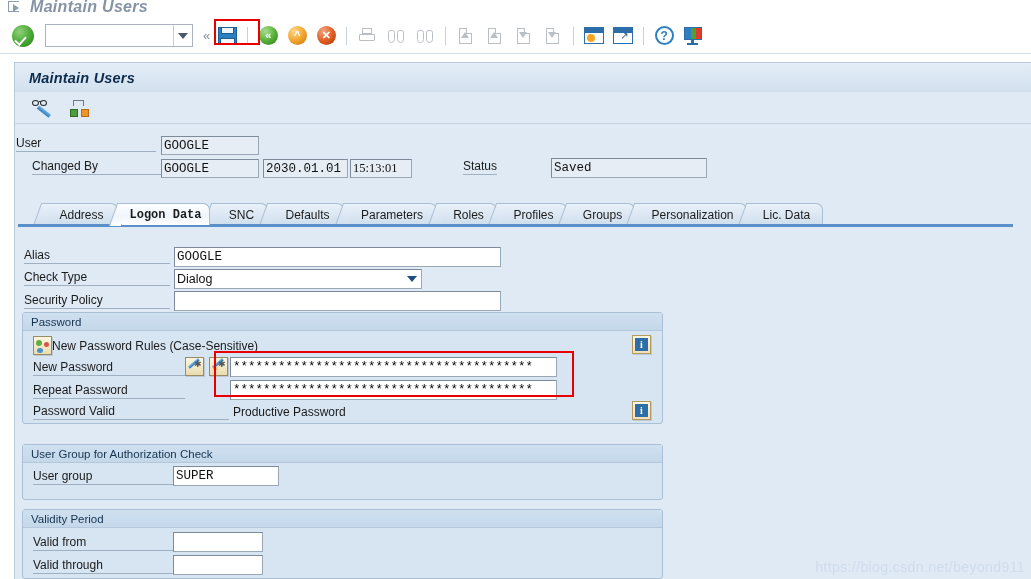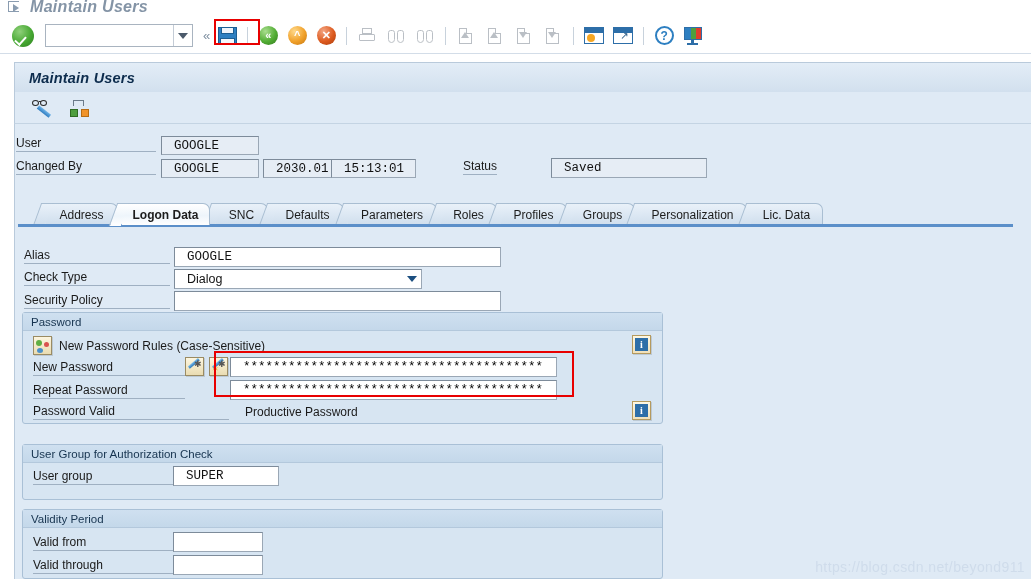--- a/index.html
+++ b/index.html
@@ -134,21 +134,21 @@
   .body-panel {
     position: absolute; left: 14px; top: 124px; width: 1017px; height: 455px;
     background: #dfeaf5; border-left: 1px solid #b9cadb;
   }
 
   .row { position: absolute; display: flex; align-items: center; }
   .lbl-u { border-bottom: 1px solid #9fb0c2; padding-bottom: 1px; display: inline-block; }
   .fld {
     background: #e6edf5; border: 1px solid #9aa7b5;
     border-top-color: #7d8b9a; border-left-color: #7d8b9a;
-    height: 19px; display: flex; align-items: center; padding-left: 12px;
+    height: 19px; display: flex; align-items: center; padding-left: 2px;
     font-family: "Liberation Mono", monospace; font-size: 12.5px; color: #111; white-space: nowrap;
   }
   .fld.white { background: #ffffff; }
 
   
   .tabstrip { position: absolute; left: 18px; top: 203px; width: 995px; height: 22px; }
   .tab {
     position: absolute; top: 0; height: 22px;
     display: flex; align-items: center; justify-content: center;
     font-size: 12px; color: #1c1c1c; white-space: nowrap;
@@ -159,21 +159,21 @@
     padding: 0 7px;
   }
   .tab .skewleft {
     position: absolute; left: -9px; top: -1px; width: 12px; height: 23px;
     background: linear-gradient(to bottom, #e9f1f9 0%, #cfdeed 100%);
     border-top: 1px solid #a9bed2; border-left: 1px solid #a9bed2;
     transform: skewX(-20deg); z-index: -1;
   }
   .tab.active {
     background: linear-gradient(to bottom, #ffffff 0%, #eef5fb 55%, #ffffff 100%);
-    font-weight: bold; z-index: 5;
+    font-weight: bold; z-index: 5; font-family: Liberation Mono, monospace;
   }
   .tab.active .skewleft { background: linear-gradient(to bottom, #ffffff 0%, #eef5fb 55%, #ffffff 100%); }
   .tab-underline { position: absolute; left: 18px; top: 224px; width: 995px; height: 3px; background: #5b8fc9; }
 
   
   .group {
     position: absolute; background: #d7e5f2;
     border: 1px solid #a9c0d6; border-radius: 3px;
   }
   .group > .gtitle {
@@ -382,26 +382,26 @@
   </div>
 </div>
 
 <div class="body-panel"></div>
 
 <div class="row" style="left:16px; top:136px;justify-content:flex-end;">
   <span class="lbl-u" style="width:140px;">User</span>
 </div>
 <div class="fld" style="position:absolute; left:161px; top:136px; width:98px;">GOOGLE</div>
 
-<div class="row" style="left:16px; top:159px;">
+<div class="row" style="left:32px; top:159px;">
   <span class="lbl-u" style="width:140px;">Changed By</span>
 </div>
 <div class="fld" style="position:absolute; left:161px; top:159px; width:98px;">GOOGLE</div>
 <div class="fld" style="position:absolute; left:263px; top:159px; width:85px;">2030.01.01</div>
-<div class="fld" style="position:absolute; left:331px; top:159px; width:85px;">15:13:01</div>
+<div class="fld" style="position:absolute; left:350px; top:159px; width:62px;font-family:Liberation Serif, serif;">15:13:01</div>
 
 <div class="row" style="left:463px; top:159px;">
   <span class="lbl-u">Status</span>
 </div>
 <div class="fld" style="position:absolute; left:551px; top:158px; width:156px; height:20px;">Saved</div>
 
 <div class="tabstrip">
   <div class="tab" style="left:28px; width:72px;">
     <span class="skewleft"></span>
       <span>Address</span>
@@ -462,21 +462,21 @@
 
 <div class="row" style="left:24px; top:293px;">
   <span class="lbl-u" style="width:146px;">Security Policy</span>
 </div>
 <div class="fld white" style="position:absolute; left:174px; top:291px; width:327px; height:20px;"></div>
 
 <div class="group" style="left:22px; top:312px; width:641px; height:112px;">
   <div class="gtitle">Password</div>
 </div>
 
-<div class="row" style="left:33px; top:336px; gap:7px;">
+<div class="row" style="left:33px; top:336px; ">
   <span class="sq-btn">
     <span class="ic-people">
         <span class="p1"></span>
         <span class="p2"></span>
         <span class="p3"></span>
       </span>
   </span>
   <span>New Password Rules (Case-Sensitive)</span>
 </div>
 <div class="info-btn" style="position:absolute; left:632px; top:335px;">
@@ -503,21 +503,21 @@
 
 <div class="row" style="left:33px; top:383px;">
   <span class="lbl-u" style="width:152px;">Repeat Password</span>
 </div>
 <div class="fld white star-fld" style="position:absolute; left:230px; top:380px; width:327px; height:20px;">****************************************</div>
 
 <div class="pwd-highlight"></div>
 
 <div class="row" style="left:33px; top:404px;">
   <span class="lbl-u" style="width:196px;">Password Valid</span>
-  <span style="margin-left:16px;">Productive Password</span>
+  <span style="margin-left:4px;">Productive Password</span>
 </div>
 <div class="info-btn" style="position:absolute; left:632px; top:401px;">
   <span class="i">i</span>
 </div>
 
 <div class="group" style="left:22px; top:444px; width:641px; height:56px;">
   <div class="gtitle">User Group for Authorization Check</div>
 </div>
 <div class="row" style="left:33px; top:469px;">
   <span class="lbl-u" style="width:140px;">User group</span>

